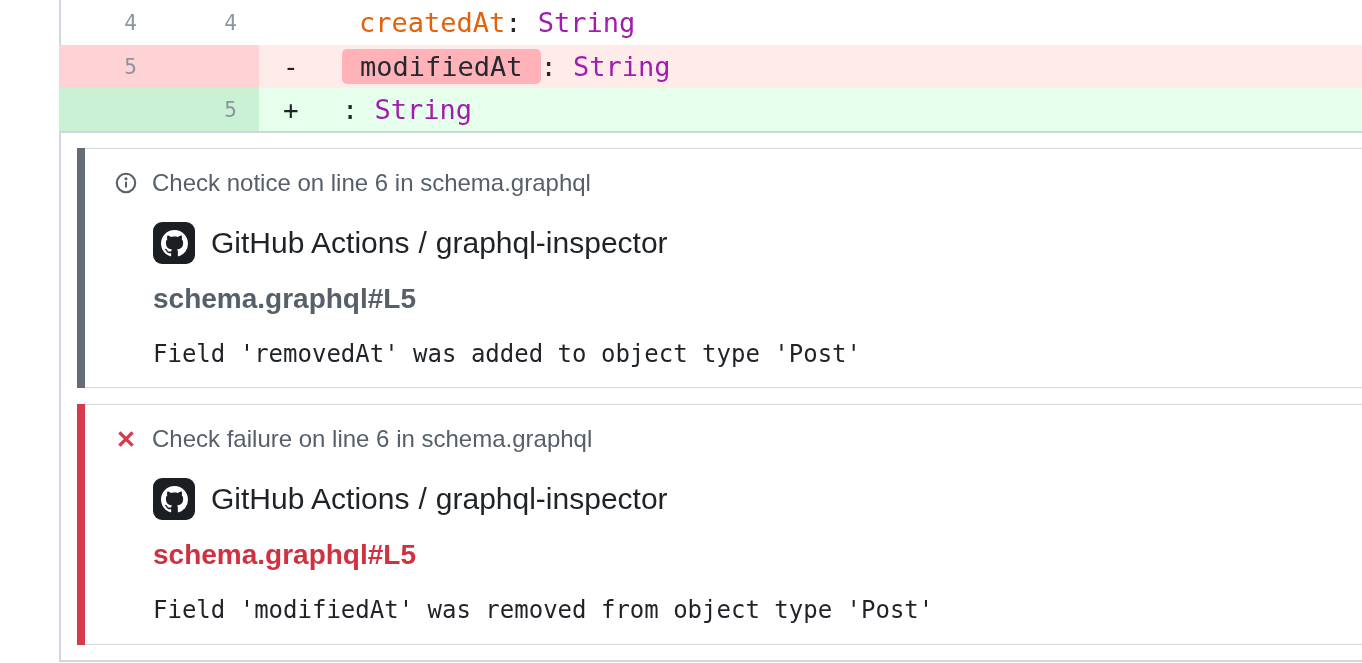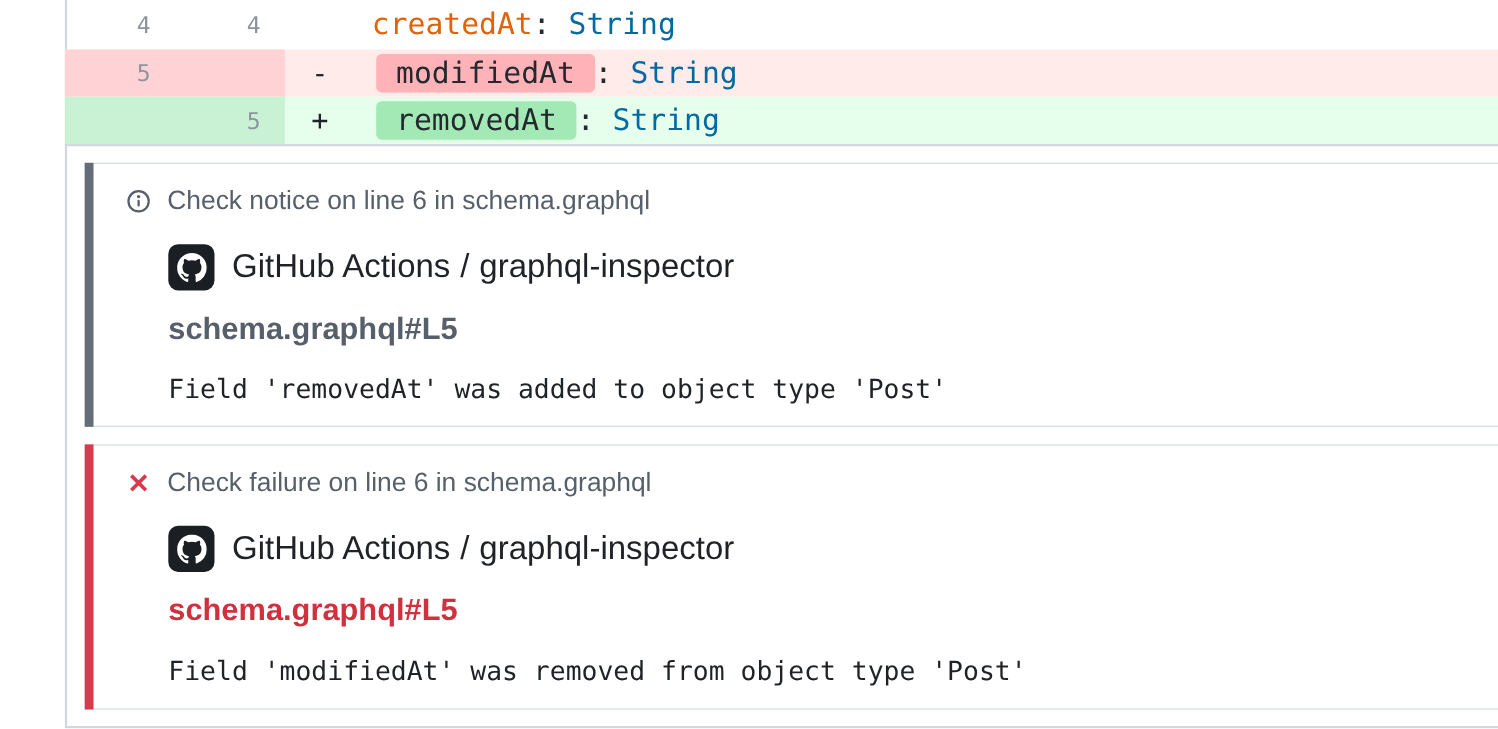--- a/index.html
+++ b/index.html
@@ -25,26 +25,26 @@
   .lnum.old{left:0;width:78px;}
   .lnum.new{left:100px;width:78px;}
   .sign{
     position:absolute;left:224px;top:0;height:100%;display:flex;align-items:center;
     font-family:"DejaVu Sans Mono",monospace;font-size:26px;color:#1f2328;
   }
   .code{
     position:absolute;left:283px;top:0;height:100%;display:flex;align-items:center;
     font-family:"DejaVu Sans Mono",monospace;font-size:27px;color:#24292e;white-space:pre;
   }
-  .row-context .code{left:279px;}
+  .row-context .code{left:300px;}
   .word-hl{padding:2px 18px;border-radius:5px;color:#24292e;}
   .row-del .word-hl{background:#ffb3b8;}
   .row-add .word-hl{background:#a3e9b5;}
   .tok-field{color:#e36209;}
-  .tok-type{color:#0369a1;}
+  .tok-type{color:#a21caf;}
 
   .sep-top{position:absolute;left:59px;right:0;top:131px;height:1.5px;background:#d0d7de;}
   .sep-bottom{position:absolute;left:59px;right:0;top:660px;height:1.5px;background:#d0d7de;}
 
   
   .annotation{
     position:absolute;left:77px;width:1295px;box-sizing:border-box;
     background:#fff;border:1px solid #d0d7de;
   }
   .annotation.notice{top:148px;height:240px;}
@@ -87,21 +87,21 @@
   <span class="lnum new"></span>
   <span class="sign">-</span>
   <span class="code"><span class="word-hl">modifiedAt</span><span>: </span><span class="tok-type">String</span></span>
 </div>
 
 <div class="diff-row row-add">
   <span class="gutter-overlay"></span>
   <span class="lnum old"></span>
   <span class="lnum new">5</span>
   <span class="sign">+</span>
-  <span class="code"><span class="word-hl">removedAt</span><span>: </span><span class="tok-type">String</span></span>
+  <span class="code"><span>: </span><span class="tok-type">String</span></span>
 </div>
 
 <div class="sep-top"></div>
 
 <div class="annotation notice">
   <div class="accent"></div>
   <div class="ann-body">
     <div class="ann-header">
       <span class="hdr-icon">
         <svg width="22" height="22" viewBox="0 0 16 16">

